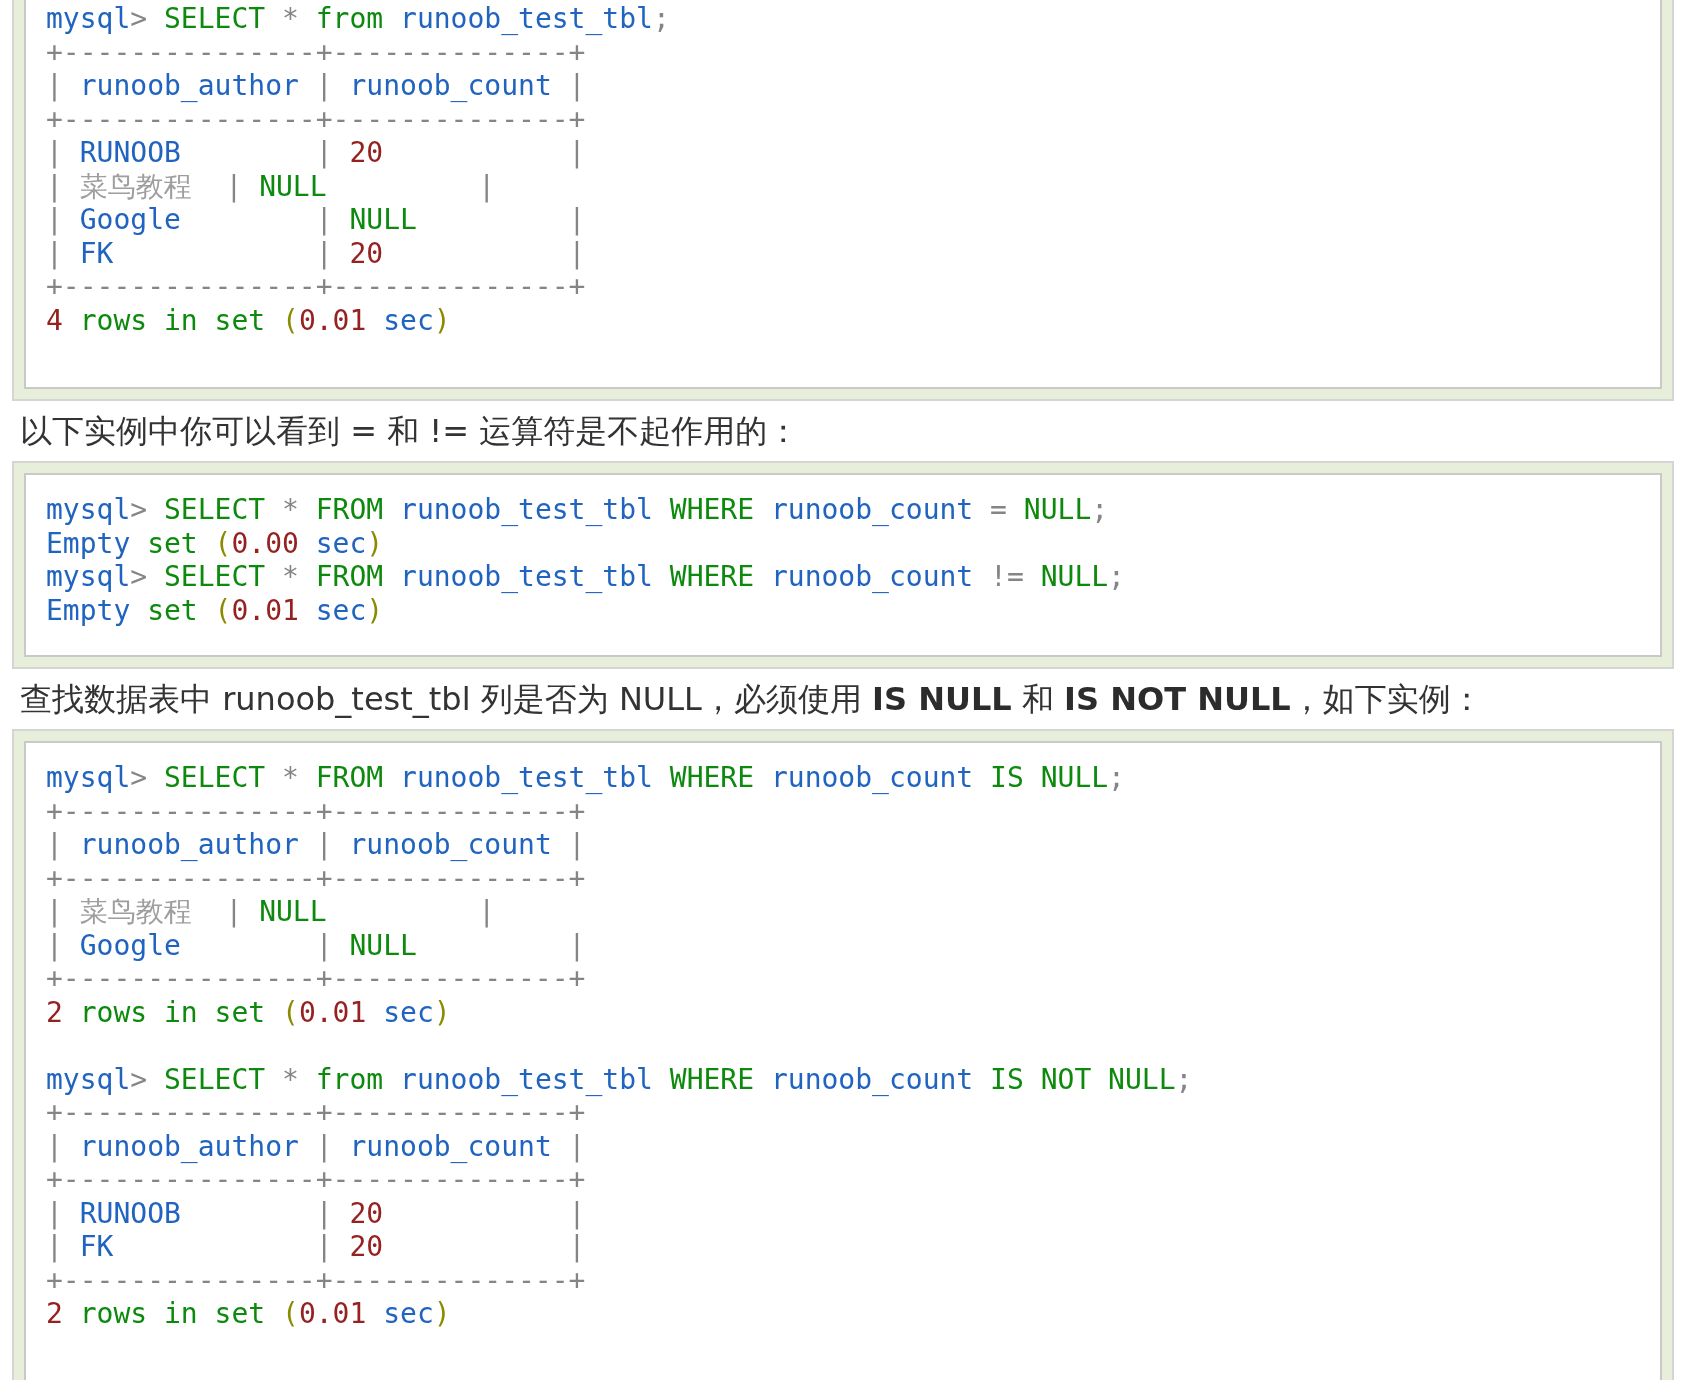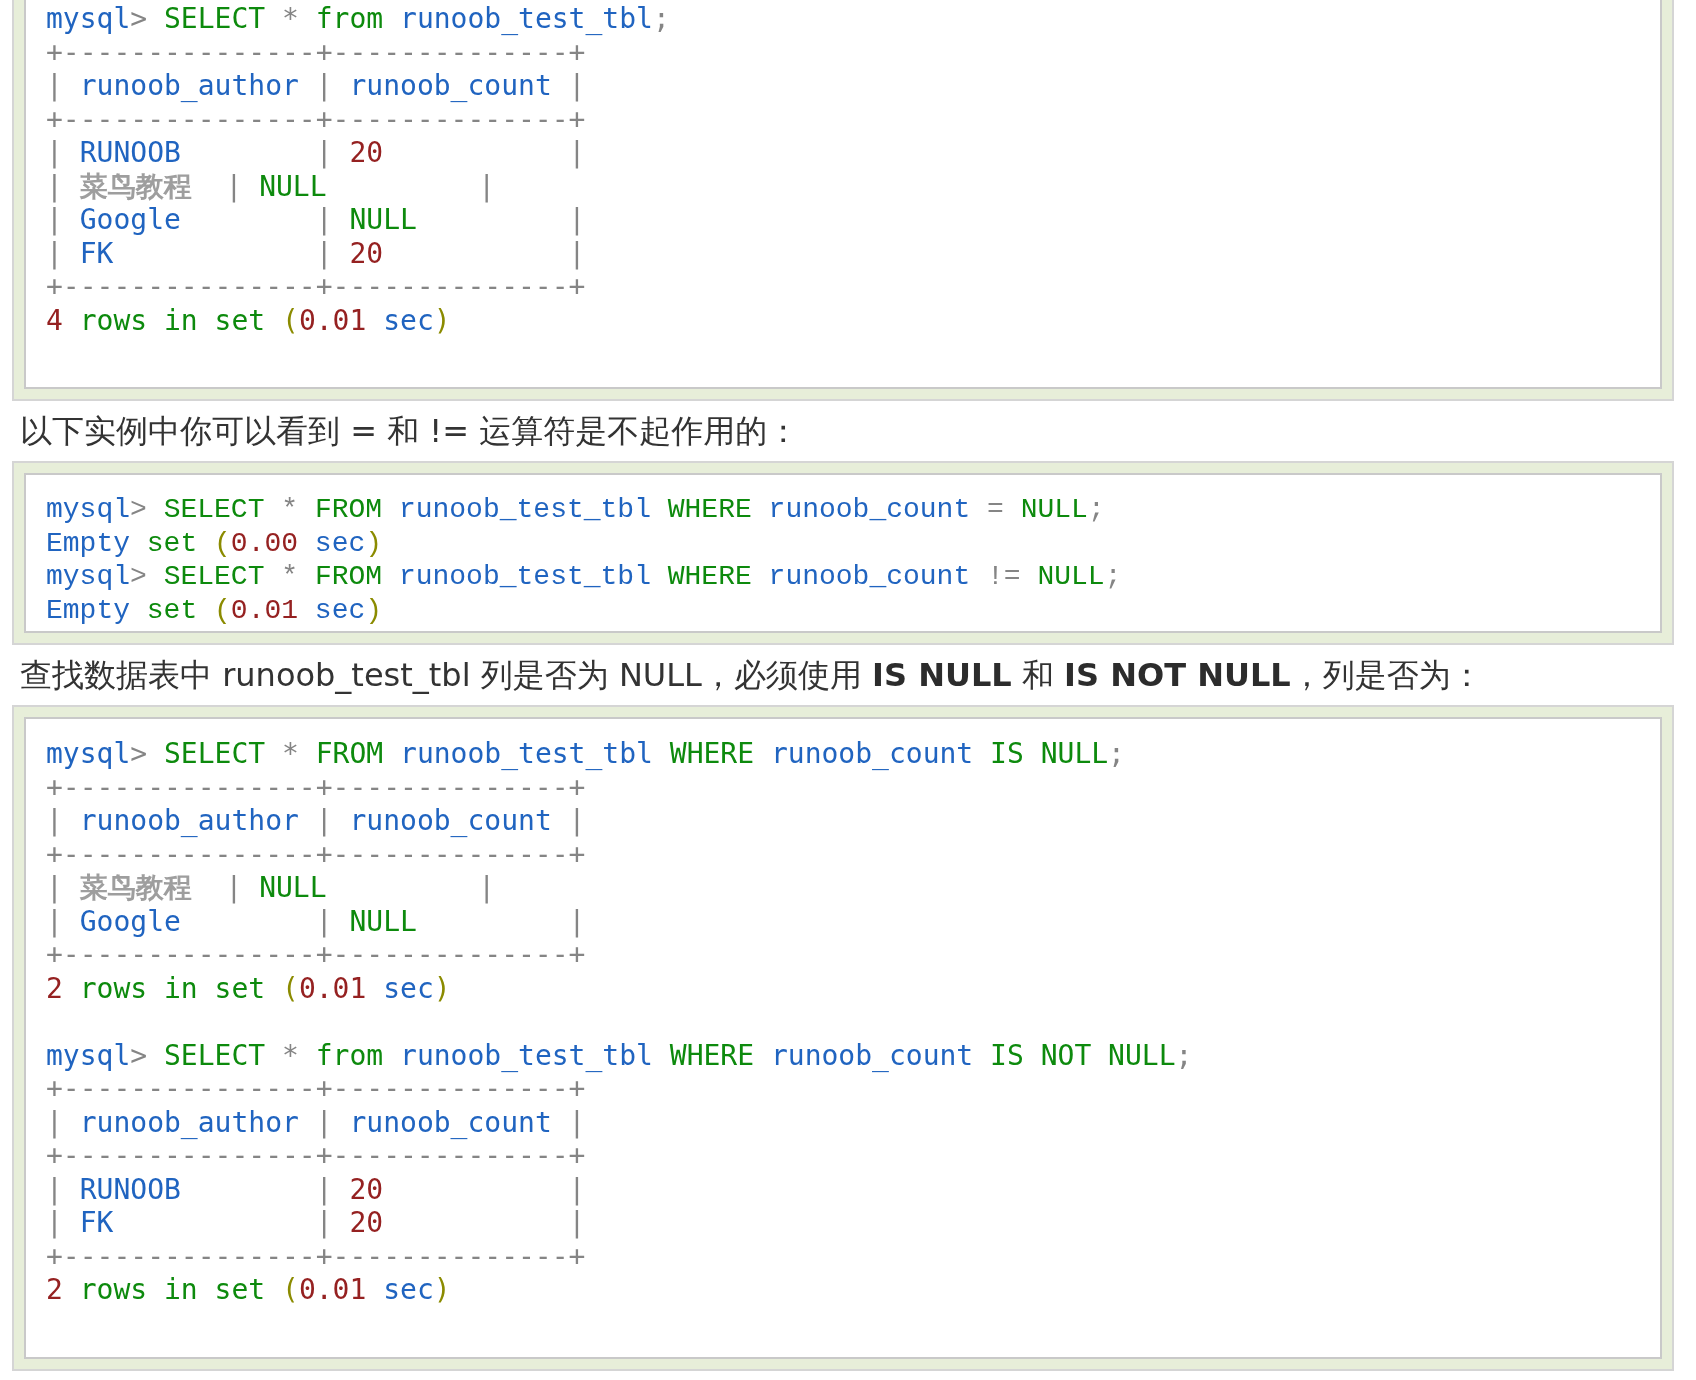--- a/index.html
+++ b/index.html
@@ -22,31 +22,31 @@
     margin:0;
     background:#fff;
     border:2px solid var(--pre_border);
     padding:18px 20px 50px 20px;
     font-family:"DejaVu Sans Mono","Liberation Mono",monospace;
     font-size:28px;
     line-height:33.5px;
     white-space:pre;
     overflow:hidden;
   }
-  .codebox.b2 .code{padding-bottom:4px;font-family:Liberation Mono, monospace;}
+  .codebox.b2 .code{padding-bottom:28px;}
   .codebox.b3 .code{padding-bottom:50px;}
 
   .cl{min-height:33.5px;white-space:pre;}
 
   .tok-b{color:var(--identifier_blue);}
   .tok-g{color:var(--keyword_green);}
   .tok-r{color:var(--number_red);}
   .tok-o{color:var(--paren_olive);}
   .tok-p{color:var(--punct_gray);}
-  .tok-y{color:var(--cjk_gray);font-weight:bold;}
+  .tok-y{color:var(--cjk_gray);}
 
   p.note{
     font-size:32px;
     line-height:40px;
     margin:10px 0 10px 8px;
     color:#333;
   }
   p.note strong{font-weight:bold;color:#2c2c2c;}
 </style>
 </head>
@@ -57,19 +57,19 @@
   <div class="codebox first">
     <div class="code"><div class="cl"><span class="tok-b">mysql</span><span class="tok-p">&gt; </span><span class="tok-g">SELECT</span><span class="tok-p"> * </span><span class="tok-g">from</span><span class="tok-p"> </span><span class="tok-b">runoob_test_tbl</span><span class="tok-p">;</span></div><div class="cl"><span class="tok-p">+---------------+--------------+</span></div><div class="cl"><span class="tok-p">| </span><span class="tok-b">runoob_author</span><span class="tok-p"> | </span><span class="tok-b">runoob_count</span><span class="tok-p"> |</span></div><div class="cl"><span class="tok-p">+---------------+--------------+</span></div><div class="cl"><span class="tok-p">| </span><span class="tok-b">RUNOOB</span><span class="tok-p">        | </span><span class="tok-r">20</span><span class="tok-p">           |</span></div><div class="cl"><span class="tok-p">| </span><span class="tok-y">菜鸟教程</span><span class="tok-p">  | </span><span class="tok-g">NULL</span><span class="tok-p">         |</span></div><div class="cl"><span class="tok-p">| </span><span class="tok-b">Google</span><span class="tok-p">        | </span><span class="tok-g">NULL</span><span class="tok-p">         |</span></div><div class="cl"><span class="tok-p">| </span><span class="tok-b">FK</span><span class="tok-p">            | </span><span class="tok-r">20</span><span class="tok-p">           |</span></div><div class="cl"><span class="tok-p">+---------------+--------------+</span></div><div class="cl"><span class="tok-r">4</span><span class="tok-g"> rows in set </span><span class="tok-o">(</span><span class="tok-r">0.01</span><span class="tok-b"> sec</span><span class="tok-o">)</span></div></div>
   </div>
 
   <p class="note"><span>以下实例中你可以看到 = 和 != 运算符是不起作用的：</span></p>
 
   <div class="codebox b2">
     <div class="code"><div class="cl"><span class="tok-b">mysql</span><span class="tok-p">&gt; </span><span class="tok-g">SELECT</span><span class="tok-p"> * </span><span class="tok-g">FROM</span><span class="tok-p"> </span><span class="tok-b">runoob_test_tbl</span><span class="tok-p"> </span><span class="tok-g">WHERE</span><span class="tok-p"> </span><span class="tok-b">runoob_count</span><span class="tok-p"> = </span><span class="tok-g">NULL</span><span class="tok-p">;</span></div><div class="cl"><span class="tok-b">Empty</span><span class="tok-g"> set </span><span class="tok-o">(</span><span class="tok-r">0.00</span><span class="tok-b"> sec</span><span class="tok-o">)</span></div><div class="cl"><span class="tok-b">mysql</span><span class="tok-p">&gt; </span><span class="tok-g">SELECT</span><span class="tok-p"> * </span><span class="tok-g">FROM</span><span class="tok-p"> </span><span class="tok-b">runoob_test_tbl</span><span class="tok-p"> </span><span class="tok-g">WHERE</span><span class="tok-p"> </span><span class="tok-b">runoob_count</span><span class="tok-p"> != </span><span class="tok-g">NULL</span><span class="tok-p">;</span></div><div class="cl"><span class="tok-b">Empty</span><span class="tok-g"> set </span><span class="tok-o">(</span><span class="tok-r">0.01</span><span class="tok-b"> sec</span><span class="tok-o">)</span></div></div>
   </div>
 
-  <p class="note"><span>查找数据表中 runoob_test_tbl 列是否为 NULL，必须使用 </span><strong>IS NULL</strong><span> 和 </span><strong>IS NOT NULL</strong><span>，列是否为：</span></p>
+  <p class="note"><span>查找数据表中 runoob_test_tbl 列是否为 NULL，必须使用 </span><strong>IS NULL</strong><span> 和 </span><strong>IS NOT NULL</strong><span>，如下实例：</span></p>
 
   <div class="codebox b3">
     <div class="code"><div class="cl"><span class="tok-b">mysql</span><span class="tok-p">&gt; </span><span class="tok-g">SELECT</span><span class="tok-p"> * </span><span class="tok-g">FROM</span><span class="tok-p"> </span><span class="tok-b">runoob_test_tbl</span><span class="tok-p"> </span><span class="tok-g">WHERE</span><span class="tok-p"> </span><span class="tok-b">runoob_count</span><span class="tok-p"> </span><span class="tok-g">IS NULL</span><span class="tok-p">;</span></div><div class="cl"><span class="tok-p">+---------------+--------------+</span></div><div class="cl"><span class="tok-p">| </span><span class="tok-b">runoob_author</span><span class="tok-p"> | </span><span class="tok-b">runoob_count</span><span class="tok-p"> |</span></div><div class="cl"><span class="tok-p">+---------------+--------------+</span></div><div class="cl"><span class="tok-p">| </span><span class="tok-y">菜鸟教程</span><span class="tok-p">  | </span><span class="tok-g">NULL</span><span class="tok-p">         |</span></div><div class="cl"><span class="tok-p">| </span><span class="tok-b">Google</span><span class="tok-p">        | </span><span class="tok-g">NULL</span><span class="tok-p">         |</span></div><div class="cl"><span class="tok-p">+---------------+--------------+</span></div><div class="cl"><span class="tok-r">2</span><span class="tok-g"> rows in set </span><span class="tok-o">(</span><span class="tok-r">0.01</span><span class="tok-b"> sec</span><span class="tok-o">)</span></div><div class="cl">&nbsp;</div><div class="cl"><span class="tok-b">mysql</span><span class="tok-p">&gt; </span><span class="tok-g">SELECT</span><span class="tok-p"> * </span><span class="tok-g">from</span><span class="tok-p"> </span><span class="tok-b">runoob_test_tbl</span><span class="tok-p"> </span><span class="tok-g">WHERE</span><span class="tok-p"> </span><span class="tok-b">runoob_count</span><span class="tok-p"> </span><span class="tok-g">IS NOT NULL</span><span class="tok-p">;</span></div><div class="cl"><span class="tok-p">+---------------+--------------+</span></div><div class="cl"><span class="tok-p">| </span><span class="tok-b">runoob_author</span><span class="tok-p"> | </span><span class="tok-b">runoob_count</span><span class="tok-p"> |</span></div><div class="cl"><span class="tok-p">+---------------+--------------+</span></div><div class="cl"><span class="tok-p">| </span><span class="tok-b">RUNOOB</span><span class="tok-p">        | </span><span class="tok-r">20</span><span class="tok-p">           |</span></div><div class="cl"><span class="tok-p">| </span><span class="tok-b">FK</span><span class="tok-p">            | </span><span class="tok-r">20</span><span class="tok-p">           |</span></div><div class="cl"><span class="tok-p">+---------------+--------------+</span></div><div class="cl"><span class="tok-r">2</span><span class="tok-g"> rows in set </span><span class="tok-o">(</span><span class="tok-r">0.01</span><span class="tok-b"> sec</span><span class="tok-o">)</span></div></div>
   </div>
 
 </div>
 
 </body></html>

